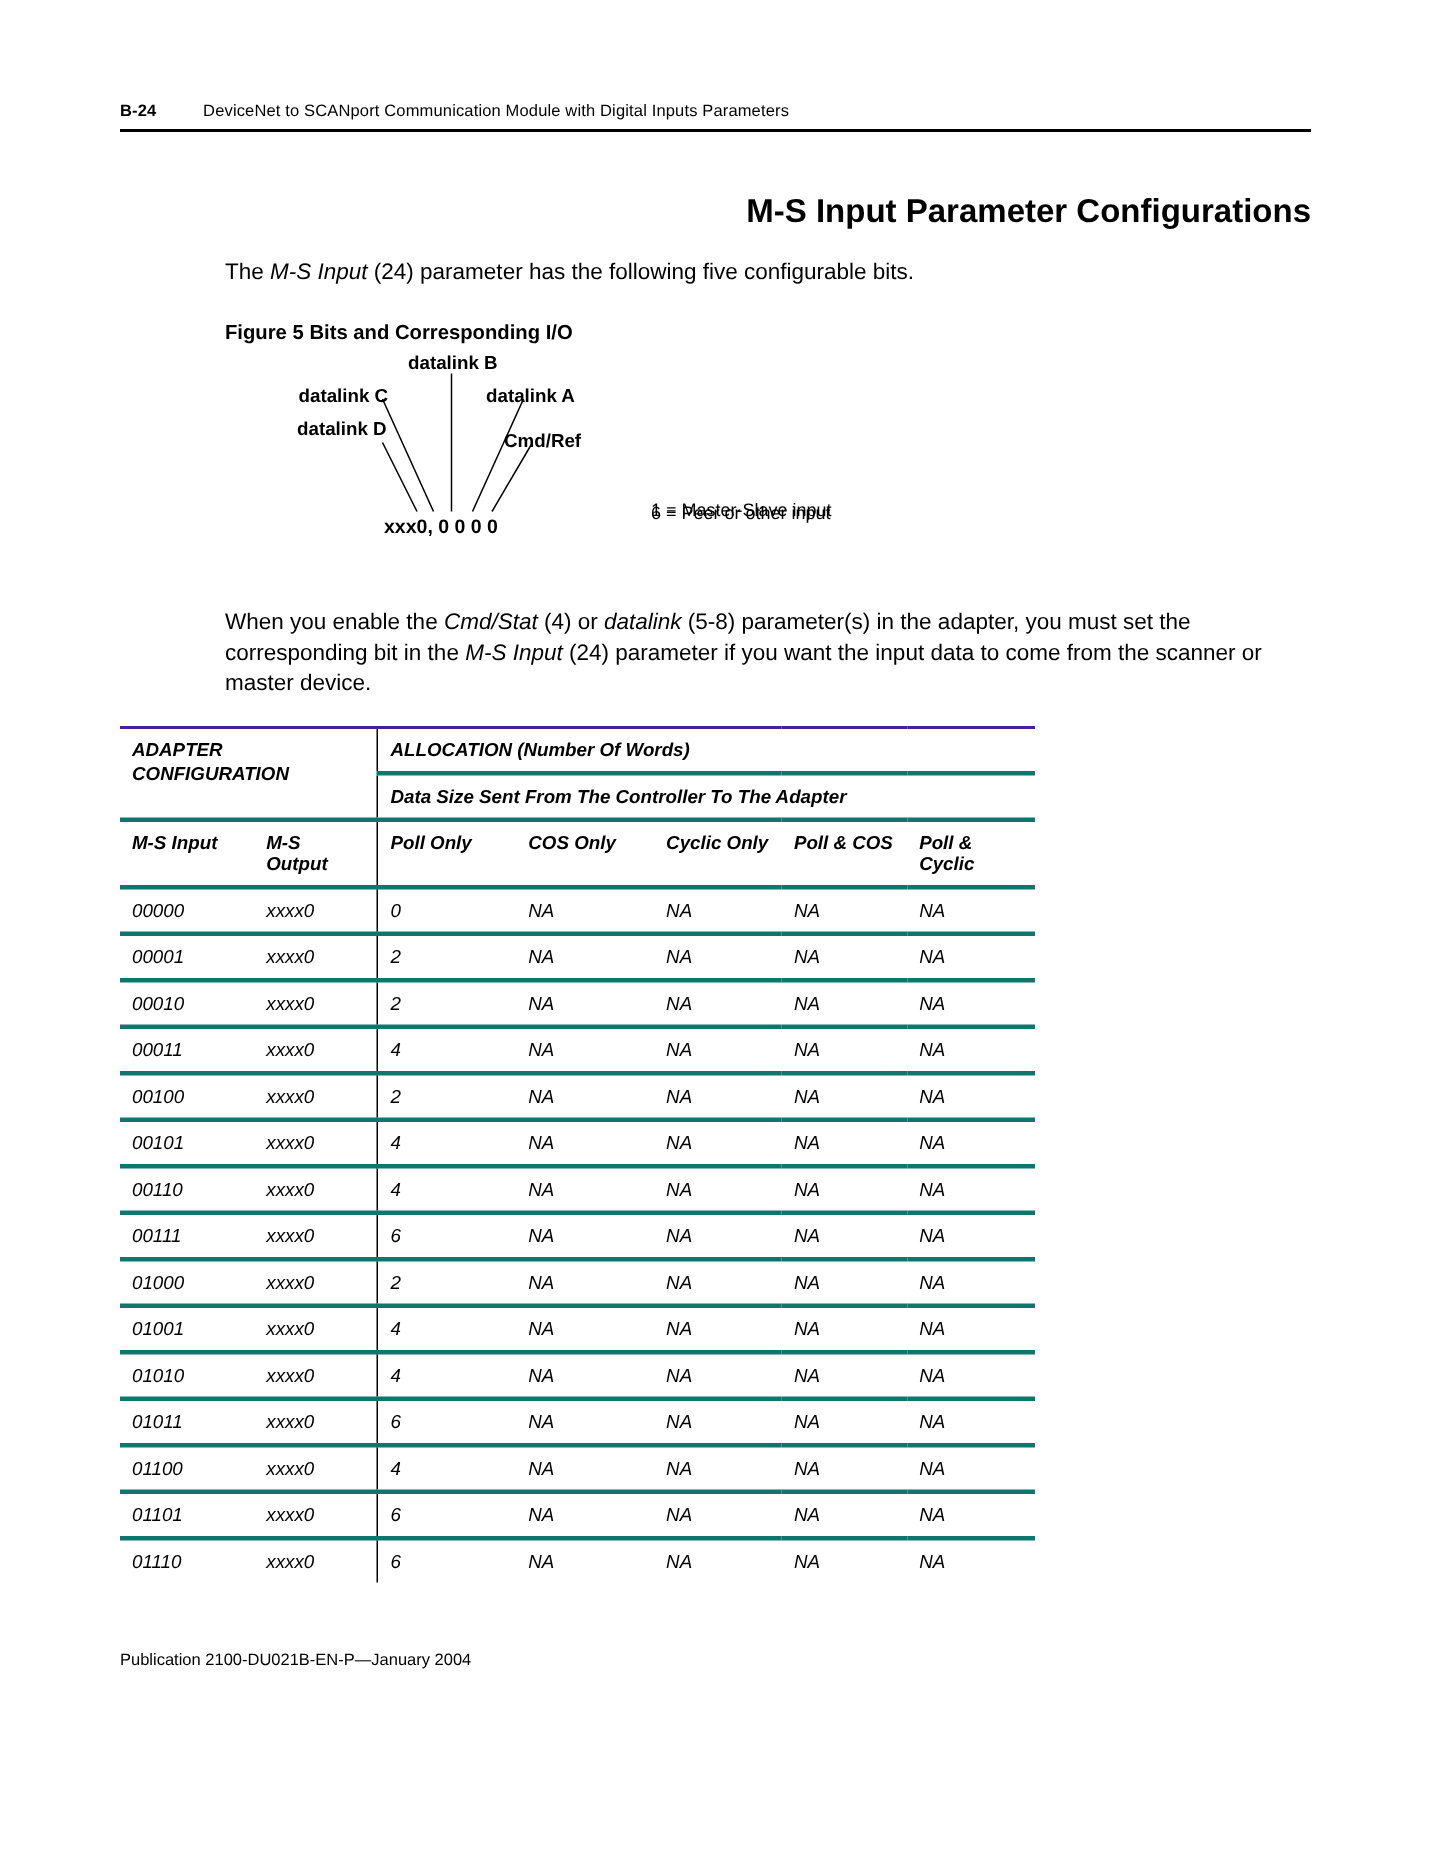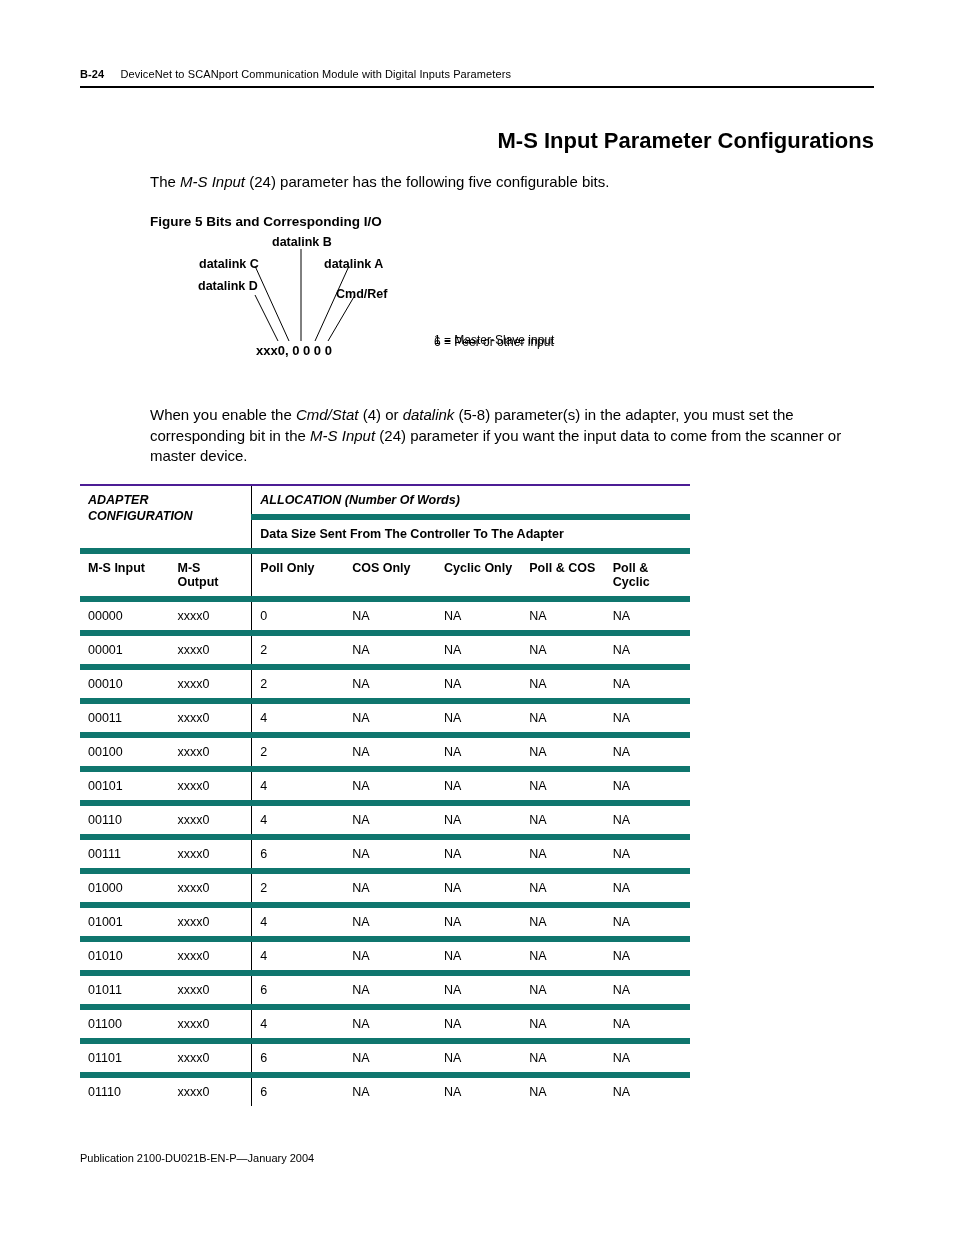--- a/index.html
+++ b/index.html
@@ -18,21 +18,21 @@
   }
   .running-head {
     font-size: 11px;
     letter-spacing: 0.1px;
     border-bottom: 2px solid #000;
     padding-bottom: 6px;
     margin-bottom: 40px;
   }
   .running-head .pg {
     font-weight: bold;
-    margin-right: 13px;
+    margin-right: 28px;
   }
   .content {
     margin-left: 70px;
   }
   h1.section-title {
     font-size: 22px;
     font-weight: bold;
     margin: 0 0 18px 0;
     text-align: right;
   }
@@ -70,21 +70,21 @@
     border-collapse: collapse;
     font-size: 12.5px;
     margin-left: -70px;
   }
   table.config th, table.config td {
     text-align: left;
     padding: 7px 8px 7px 8px;
     vertical-align: top;
   }
   table.config .top-rule   { border-top: 2px solid #4c1d95; font-style: italic; }
-  table.config .thin-rule  { border-top: 6px solid #0f766e; }
+  table.config .thin-rule  { border-top: 3px solid #0f766e; font-style: italic; }
   table.config .vsep { border-left: 1px solid #000; }
   table.config th { font-weight: bold; }
   .footer-pub {
     font-size: 11px;
     margin-top: 46px;
   }
 </style>
 </head>
 <body>
 

